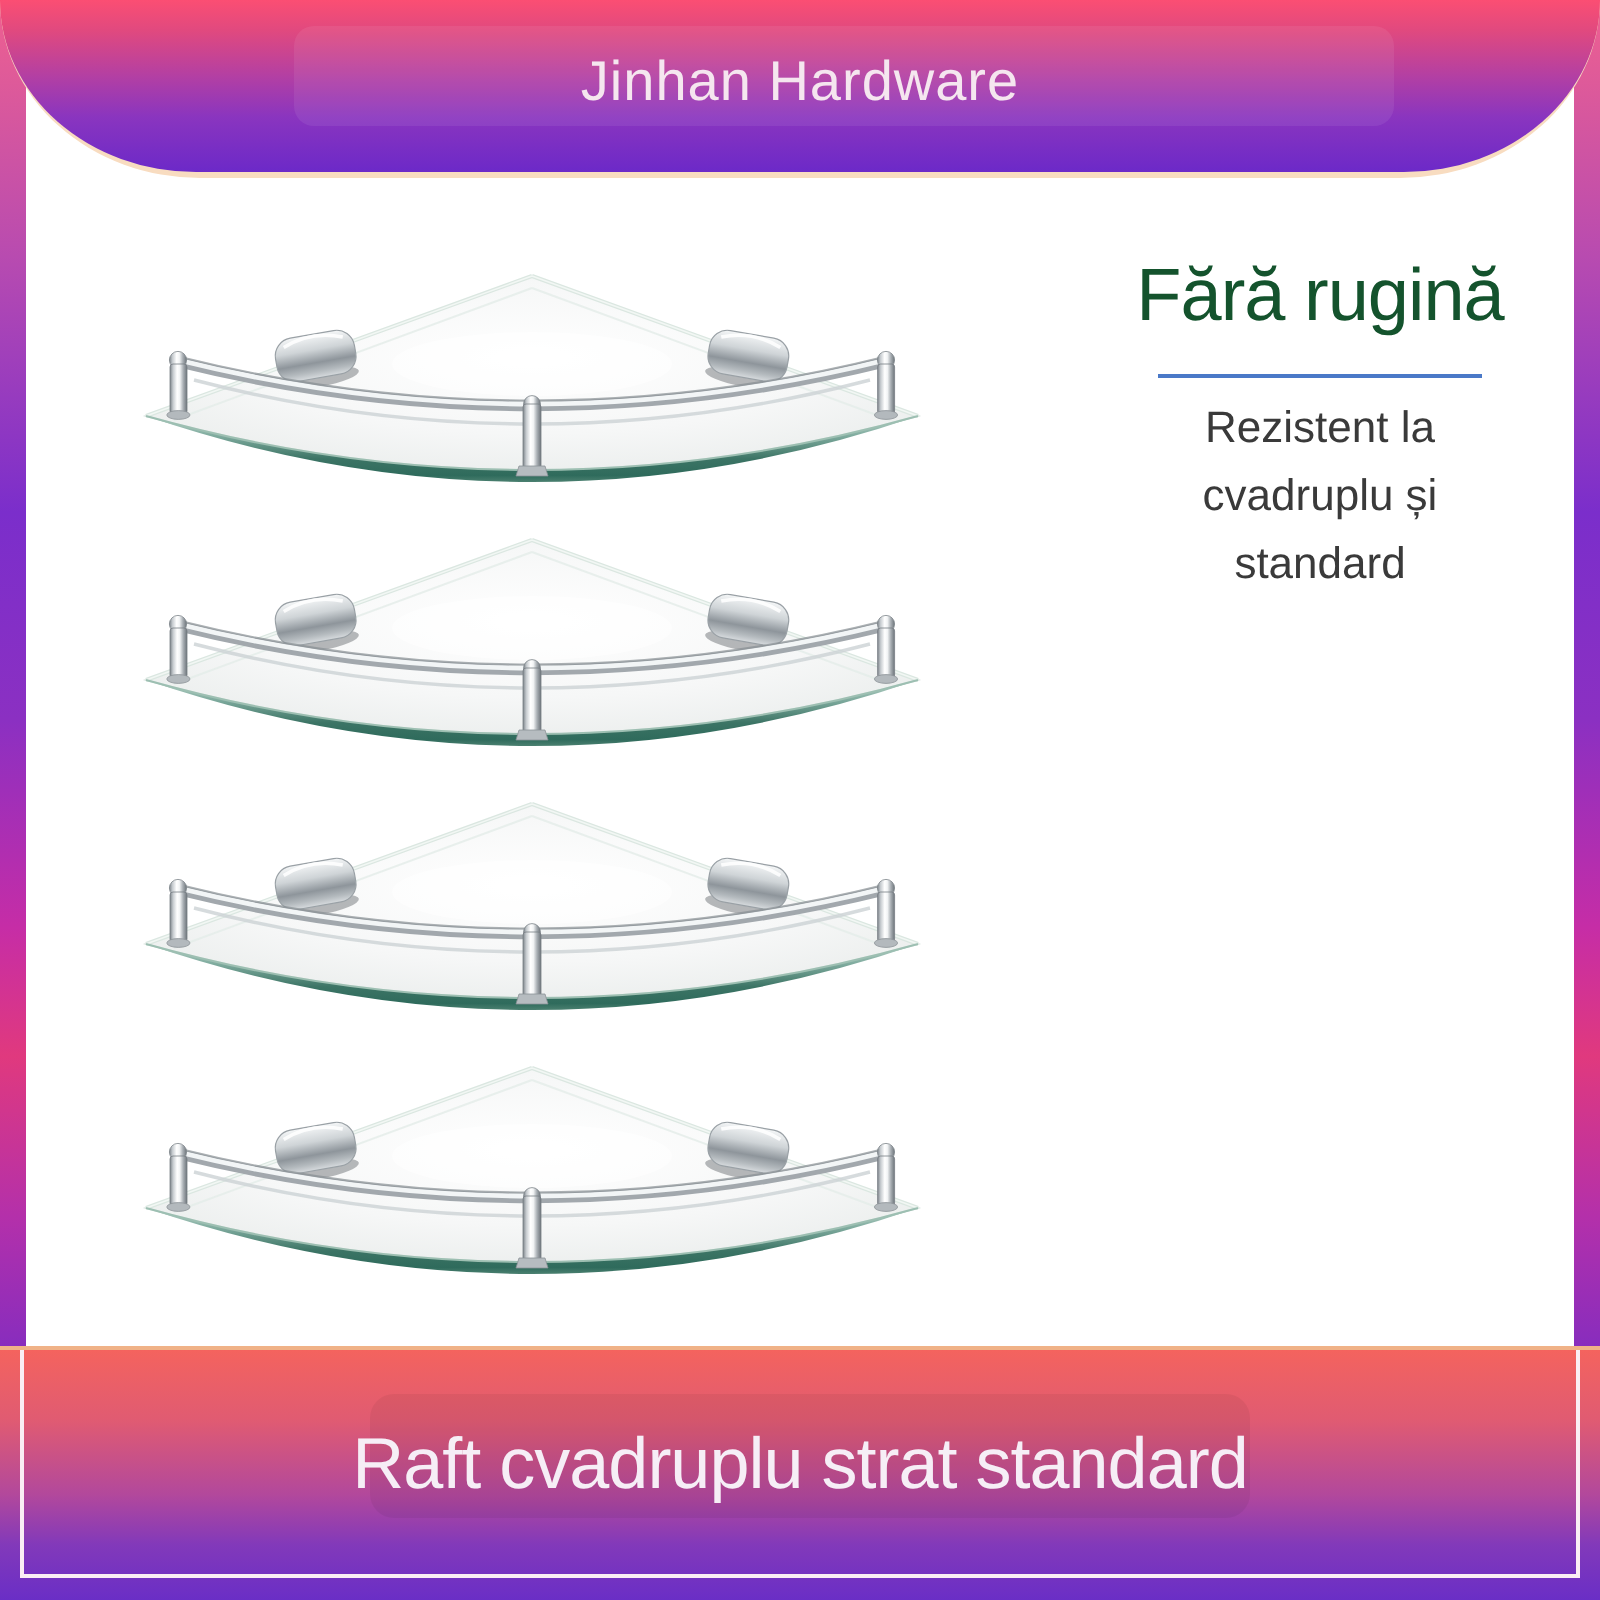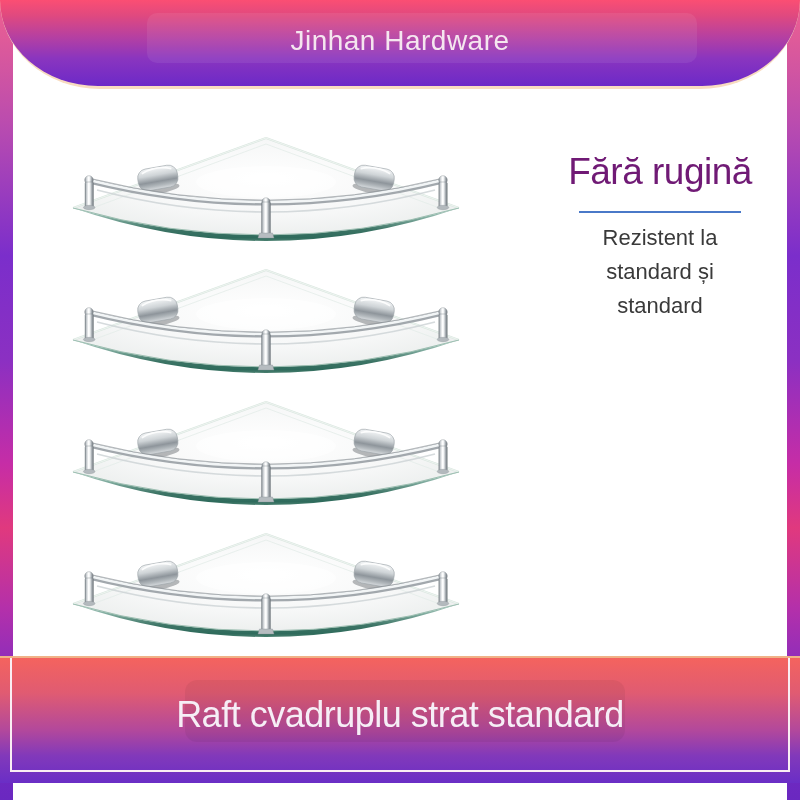--- a/index.html
+++ b/index.html
@@ -28,30 +28,30 @@
   .banner-top-box{
     position:absolute;left:147px;top:13px;width:550px;height:50px;z-index:7;
     background:rgba(255,255,255,0.07);border-radius:10px;
   }
   .brand{
     position:absolute;left:0;right:0;top:25px;z-index:8;text-align:center;
     font-size:28px;letter-spacing:.5px;color:#f5e6ef;
   }
   
   .hero-text{position:absolute;z-index:2;left:520px;top:126px;width:280px;text-align:center;}
-  .headline{font-size:37px;color:#701a75;letter-spacing:-0.5px;line-height:1.2;margin-top:24px;}
+  .headline{font-size:37px;color:#14532d;letter-spacing:-0.5px;line-height:1.2;}
   .divider{margin:17px auto 0 auto;width:162px;height:2px;background:#4a79c8;}
   .subtext{margin-top:8px;font-size:22px;line-height:34px;color:#3a3a3a;}
   
   .shelf{position:absolute;left:60px;width:412px;height:125px;z-index:2;}
   .shelf.s1{top:130px;} .shelf.s2{top:262px;} .shelf.s3{top:394px;} .shelf.s4{top:526px;}
   .defs-holder{position:absolute;width:0;height:0;overflow:hidden;}
   
   .banner-bottom{
-    position:absolute;left:0;right:0;top:656px;height:127px;z-index:5;
+    position:absolute;left:0;right:0;top:673px;height:127px;z-index:5;
     background:linear-gradient(180deg,#f4635e 0%,#e05b72 28%,#b2489c 58%,#8239ba 78%,#6a2ec6 100%);
     border-top:2px solid #f0b287;box-sizing:border-box;text-decoration:underline;
   }
   .banner-bottom-inner-border{
     position:absolute;left:10px;right:10px;top:0;bottom:11px;
     border-left:2px solid #faeef4;border-right:2px solid #faeef4;border-bottom:2px solid #faeef4;
   }
   .banner-bottom-box{
     position:absolute;left:185px;top:22px;width:440px;height:62px;
     background:rgba(0,0,0,0.05);border-radius:12px;
@@ -73,21 +73,21 @@
   <div class="banner-top">
     <div class="banner-top-box"></div>
   </div>
   <div class="brand" style="position:absolute;z-index:8;">Jinhan Hardware</div>
 
   <div class="hero-text">
     <div class="headline">Fără rugină</div>
     <div class="divider"></div>
     <div class="subtext">
       <div>Rezistent la</div>
-      <div>standard și</div>
+      <div>cvadruplu și</div>
       <div>standard</div>
     </div>
   </div>
 
   <svg class="defs-holder" aria-hidden="true">
     <defs>
       <radialGradient id="gs" cx="50%" cy="42%" r="65%">
         <stop offset="0%" stop-color="#ffffff"></stop>
         <stop offset="60%" stop-color="#f6f7f7"></stop>
         <stop offset="100%" stop-color="#eaedec"></stop>

